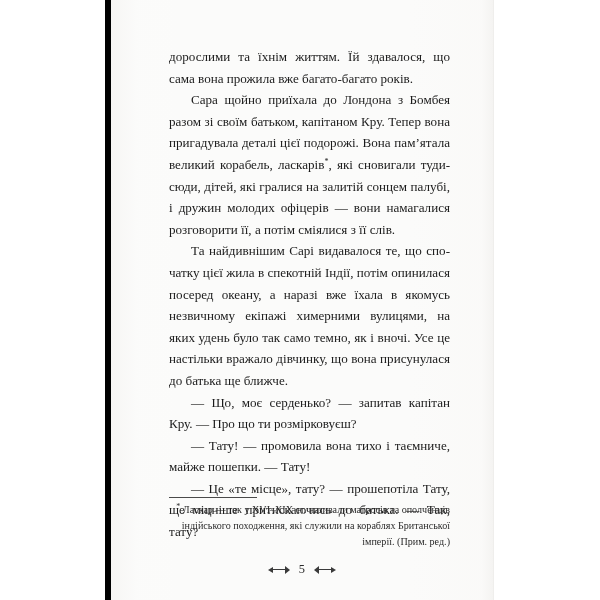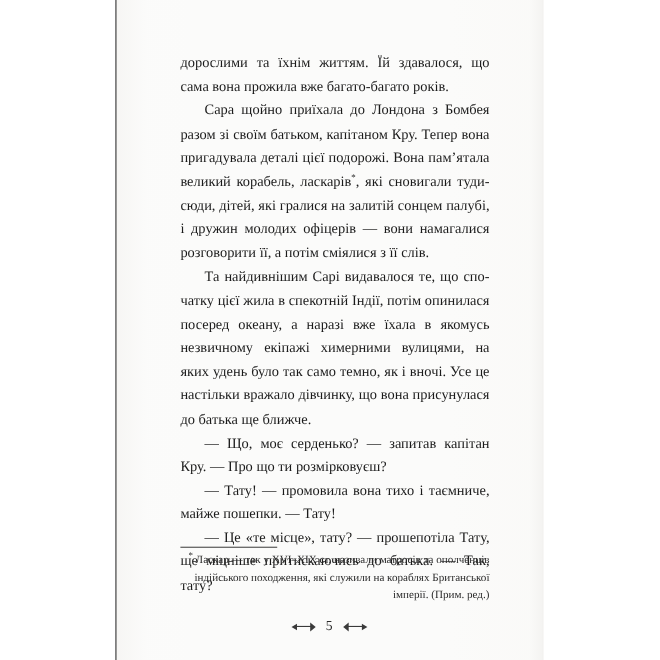--- a/index.html
+++ b/index.html
@@ -17,21 +17,21 @@
 
   
   #page-sheet {
     position: absolute;
     left: 105px;
     top: 0;
     width: 389px;
     height: 600px;
     background: #fbfbfa;
     box-shadow: 0 0 0 0 transparent;
-    border-left: 1px solid #000000;
+    border-left: 6px solid #000000;
     border-right: 1px solid #efeeec;
     box-sizing: border-box;
     padding-left: 28px;
   }
 
   
   #page-sheet::before {
     content: "";
     position: absolute;
     inset: 0;

